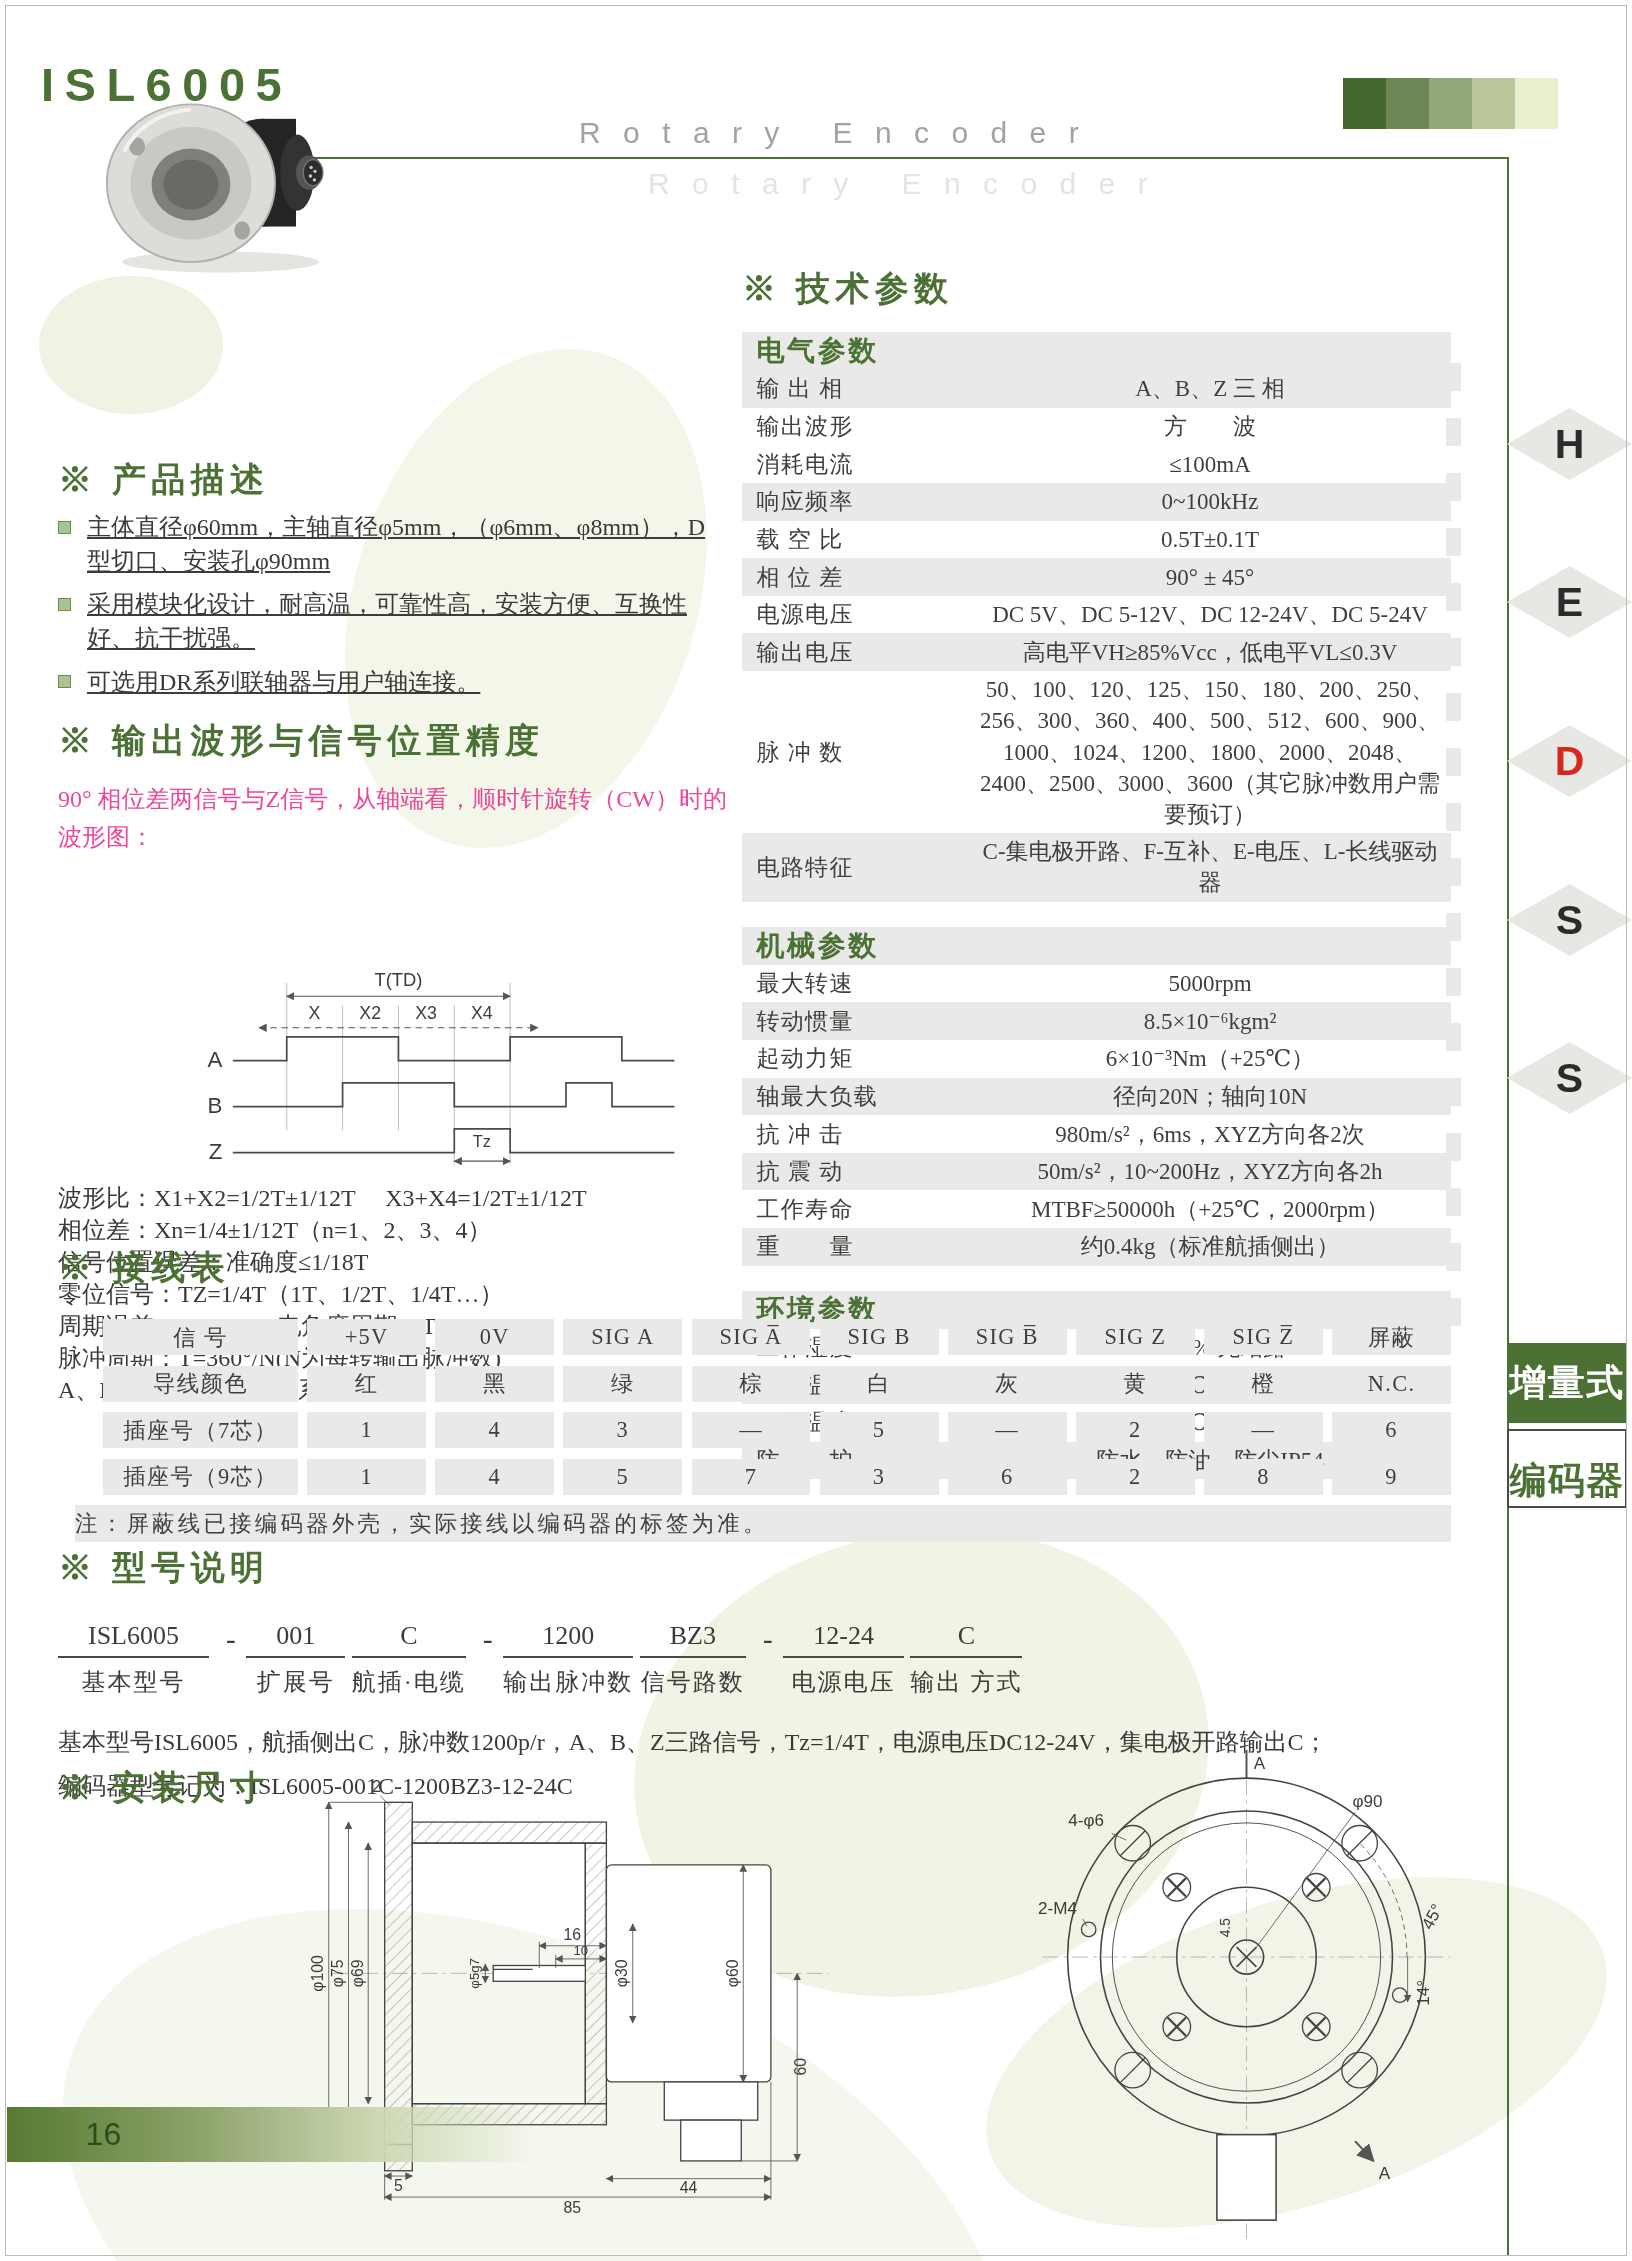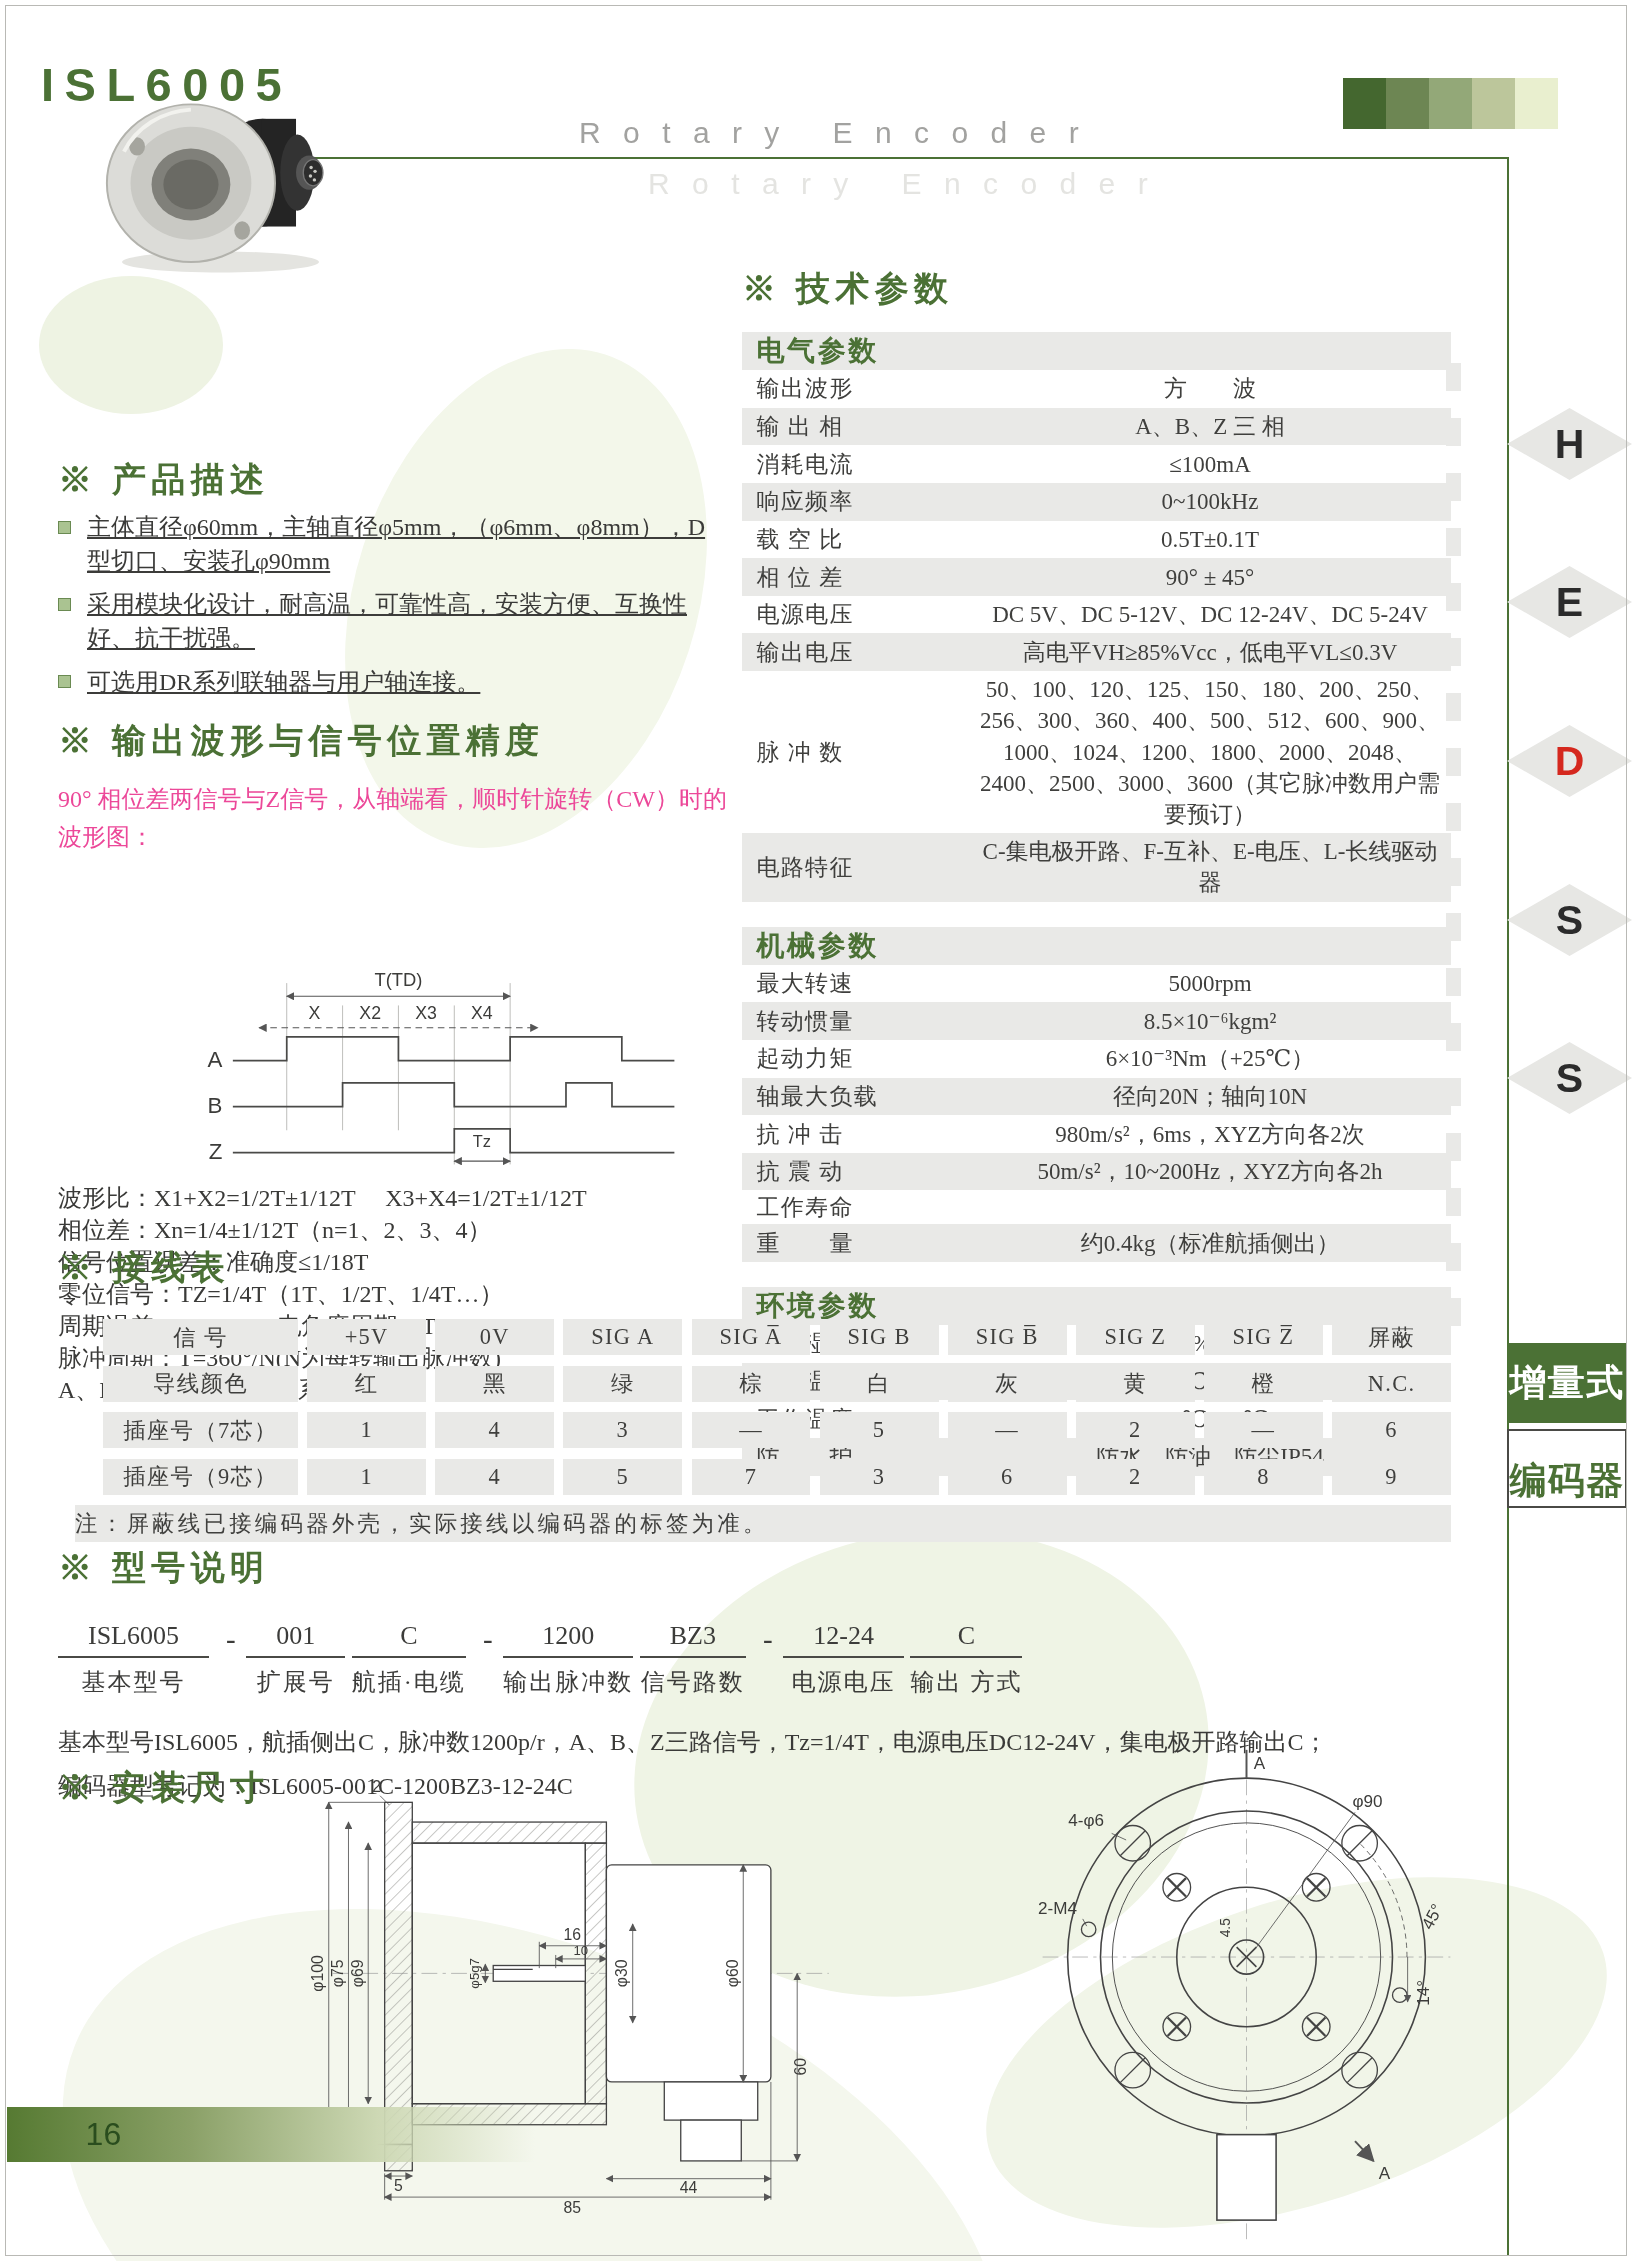--- a/index.html
+++ b/index.html
@@ -208,28 +208,28 @@
         <div class="spec-line">脉冲周期：T=360°/N(N为每转输出脉冲数)</div>
         <div class="spec-line">A、B相与Z相的位置关系不作规定。</div>
       </div>
   </div>
 
   <div id="tech-col">
     <div class="sec-title">※ 技术参数</div>
     <div id="tech-tables">
         <div class="ptable">
           <div class="ptable-header">电气参数</div>
+          <div class="prow alt">
+            <div class="plabel">输 出 相</div>
+            <div class="pvalue">A、B、Z 三 相</div>
+          </div>
           <div class="prow">
             <div class="plabel">输出波形</div>
             <div class="pvalue">方　　波</div>
           </div>
-          <div class="prow alt">
-            <div class="plabel">输 出 相</div>
-            <div class="pvalue">A、B、Z 三 相</div>
-          </div>
           <div class="prow">
             <div class="plabel">消耗电流</div>
             <div class="pvalue">≤100mA</div>
           </div>
           <div class="prow alt">
             <div class="plabel">响应频率</div>
             <div class="pvalue">0~100kHz</div>
           </div>
           <div class="prow">
             <div class="plabel">载 空 比</div>
@@ -277,20 +277,21 @@
           <div class="prow">
             <div class="plabel">抗 冲 击</div>
             <div class="pvalue">980m/s²，6ms，XYZ方向各2次</div>
           </div>
           <div class="prow alt">
             <div class="plabel">抗 震 动</div>
             <div class="pvalue">50m/s²，10~200Hz，XYZ方向各2h</div>
           </div>
           <div class="prow">
             <div class="plabel">工作寿命</div>
+            <div class="pvalue">MTBF≥50000h（+25℃，2000rpm）</div>
           </div>
           <div class="prow alt">
             <div class="plabel">重　　量</div>
             <div class="pvalue">约0.4kg（标准航插侧出）</div>
           </div>
         </div>
         <div class="ptable">
           <div class="ptable-header">环境参数</div>
           <div class="prow">
             <div class="plabel">工作湿度</div>

